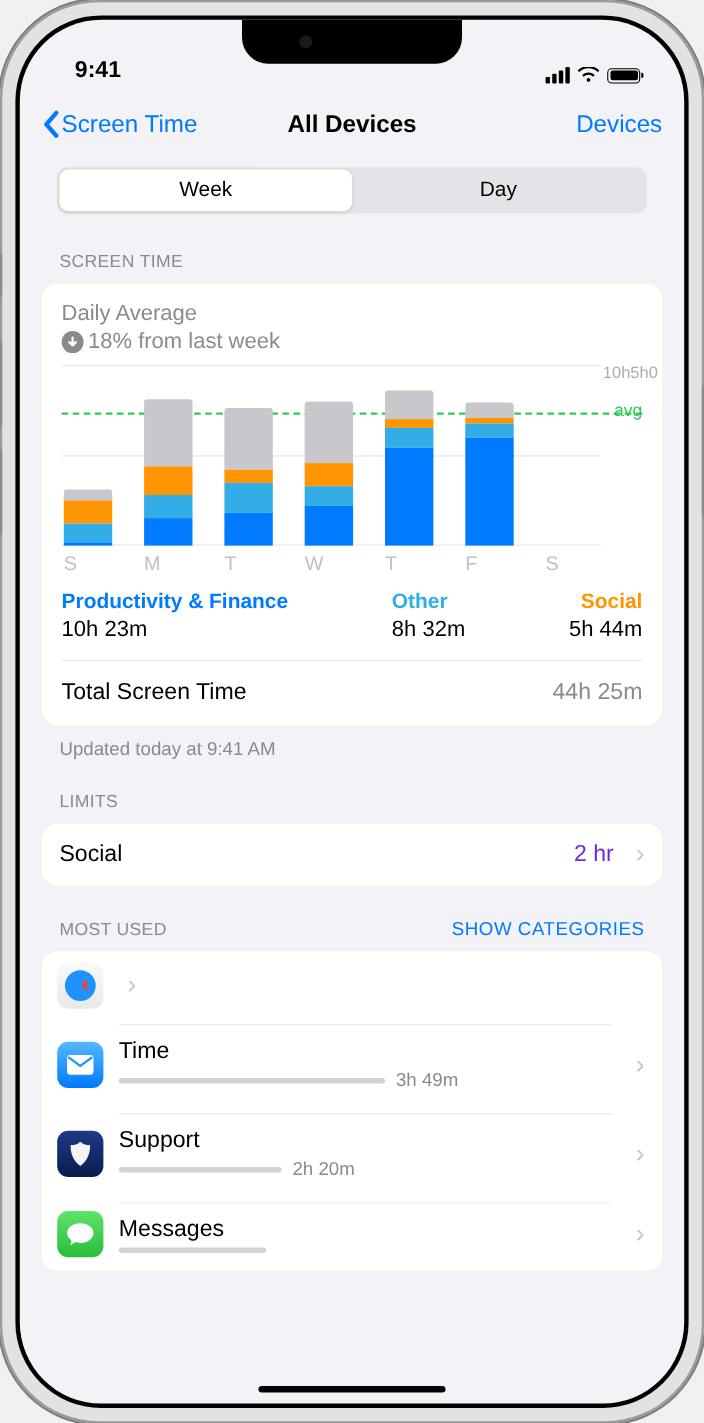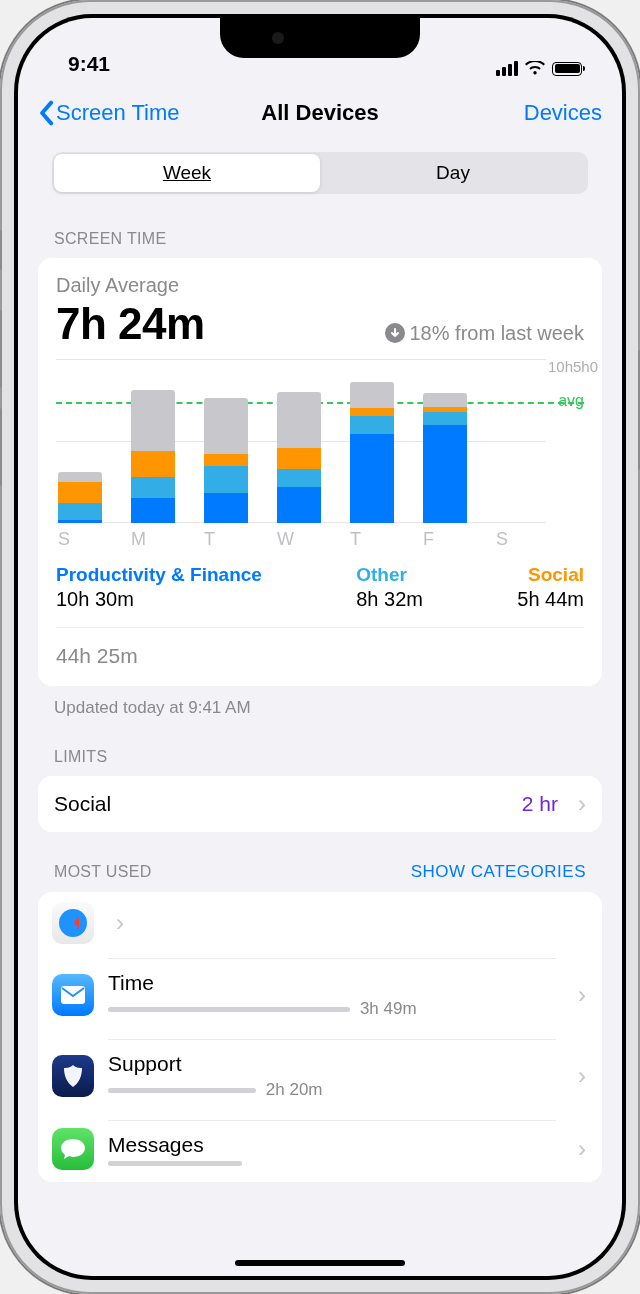--- a/index.html
+++ b/index.html
@@ -35,21 +35,21 @@
     .nav-bar { height: 58px; display: flex; align-items: center; justify-content: space-between; padding: 0 20px; }
     .nav-back { display: flex; align-items: center; color: #007aff; font-size: 22px; gap: 2px; }
     .nav-back svg { width: 16px; height: 26px; }
     .nav-title { font-size: 22px; font-weight: 600; position: absolute; left: 0; right: 0; text-align: center; pointer-events: none; }
     .nav-right { color: #007aff; font-size: 22px; }
     
     
     .seg-wrap { padding: 10px 34px 6px; }
     .segmented { display: flex; background: #e4e4e8; border-radius: 10px; padding: 2px; }
     .seg-item { flex: 1; text-align: center; padding: 8px 0; font-size: 19px; border-radius: 8px; color: #000; }
-    .seg-item.active { background: #fff; font-weight: 500; box-shadow: 0 1px 4px rgba(0,0,0,0.12); text-decoration: underline; }
+    .seg-item.active { background: #fff; font-weight: 500; box-shadow: 0 1px 4px rgba(0,0,0,0.12); }
     
     .content { padding: 0 20px; }
     .section-header { font-size: 16px; color: #8a8a8e; letter-spacing: 0.3px; padding: 30px 16px 10px; text-transform: uppercase; }
     .section-header.row { display: flex; justify-content: space-between; align-items: baseline; }
     .show-cat { color: #007aff; font-size: 17px; font-weight: 500; letter-spacing: 0.5px; }
     
     .card { background: #fff; border-radius: 14px; }
     
     
     .da-card { padding: 16px 18px 0; }
@@ -154,21 +154,20 @@
           <div class="seg-item">Day</div>
         </div>
       </div>
 
       <div class="content">
         <div class="section-header">SCREEN TIME</div>
 
         <div class="card da-card">
           <div class="da-label">Daily Average</div>
           <div class="da-row">
-            <div class="da-value">7h 24m</div>
             <div class="da-change">
               <span class="arrow-circle">
                 <svg width="12" height="12" viewBox="0 0 12 12">
                     <path d="M6 2v7M3 6l3 3 3-3" stroke="#fff" stroke-width="2" fill="none" stroke-linecap="round" stroke-linejoin="round"></path>
                   </svg>
               </span>
               <span>18% from last week</span>
             </div>
           </div>
 
@@ -231,33 +230,34 @@
                 <span>W</span>
                 <span>T</span>
                 <span>F</span>
                 <span>S</span>
               </div>
           </div>
 
           <div class="cat-row">
             <div class="cat-item cat-pf">
               <div class="cat-name">Productivity &amp; Finance</div>
-              <div class="cat-val">10h 30m</div>
+              <div class="cat-val">10h 23m</div>
             </div>
             <div class="cat-item cat-other">
               <div class="cat-name">Other</div>
               <div class="cat-val">8h 32m</div>
             </div>
             <div class="cat-item cat-social">
               <div class="cat-name">Social</div>
               <div class="cat-val">5h 44m</div>
             </div>
           </div>
 
           <div class="total-row">
+            <span>Total Screen Time</span>
             <span class="val">44h 25m</span>
           </div>
         </div>
 
         <div class="updated">Updated today at 9:41 AM</div>
 
         <div class="section-header">LIMITS</div>
         <div class="card">
           <div class="list-row">
             <span>Social</span>

